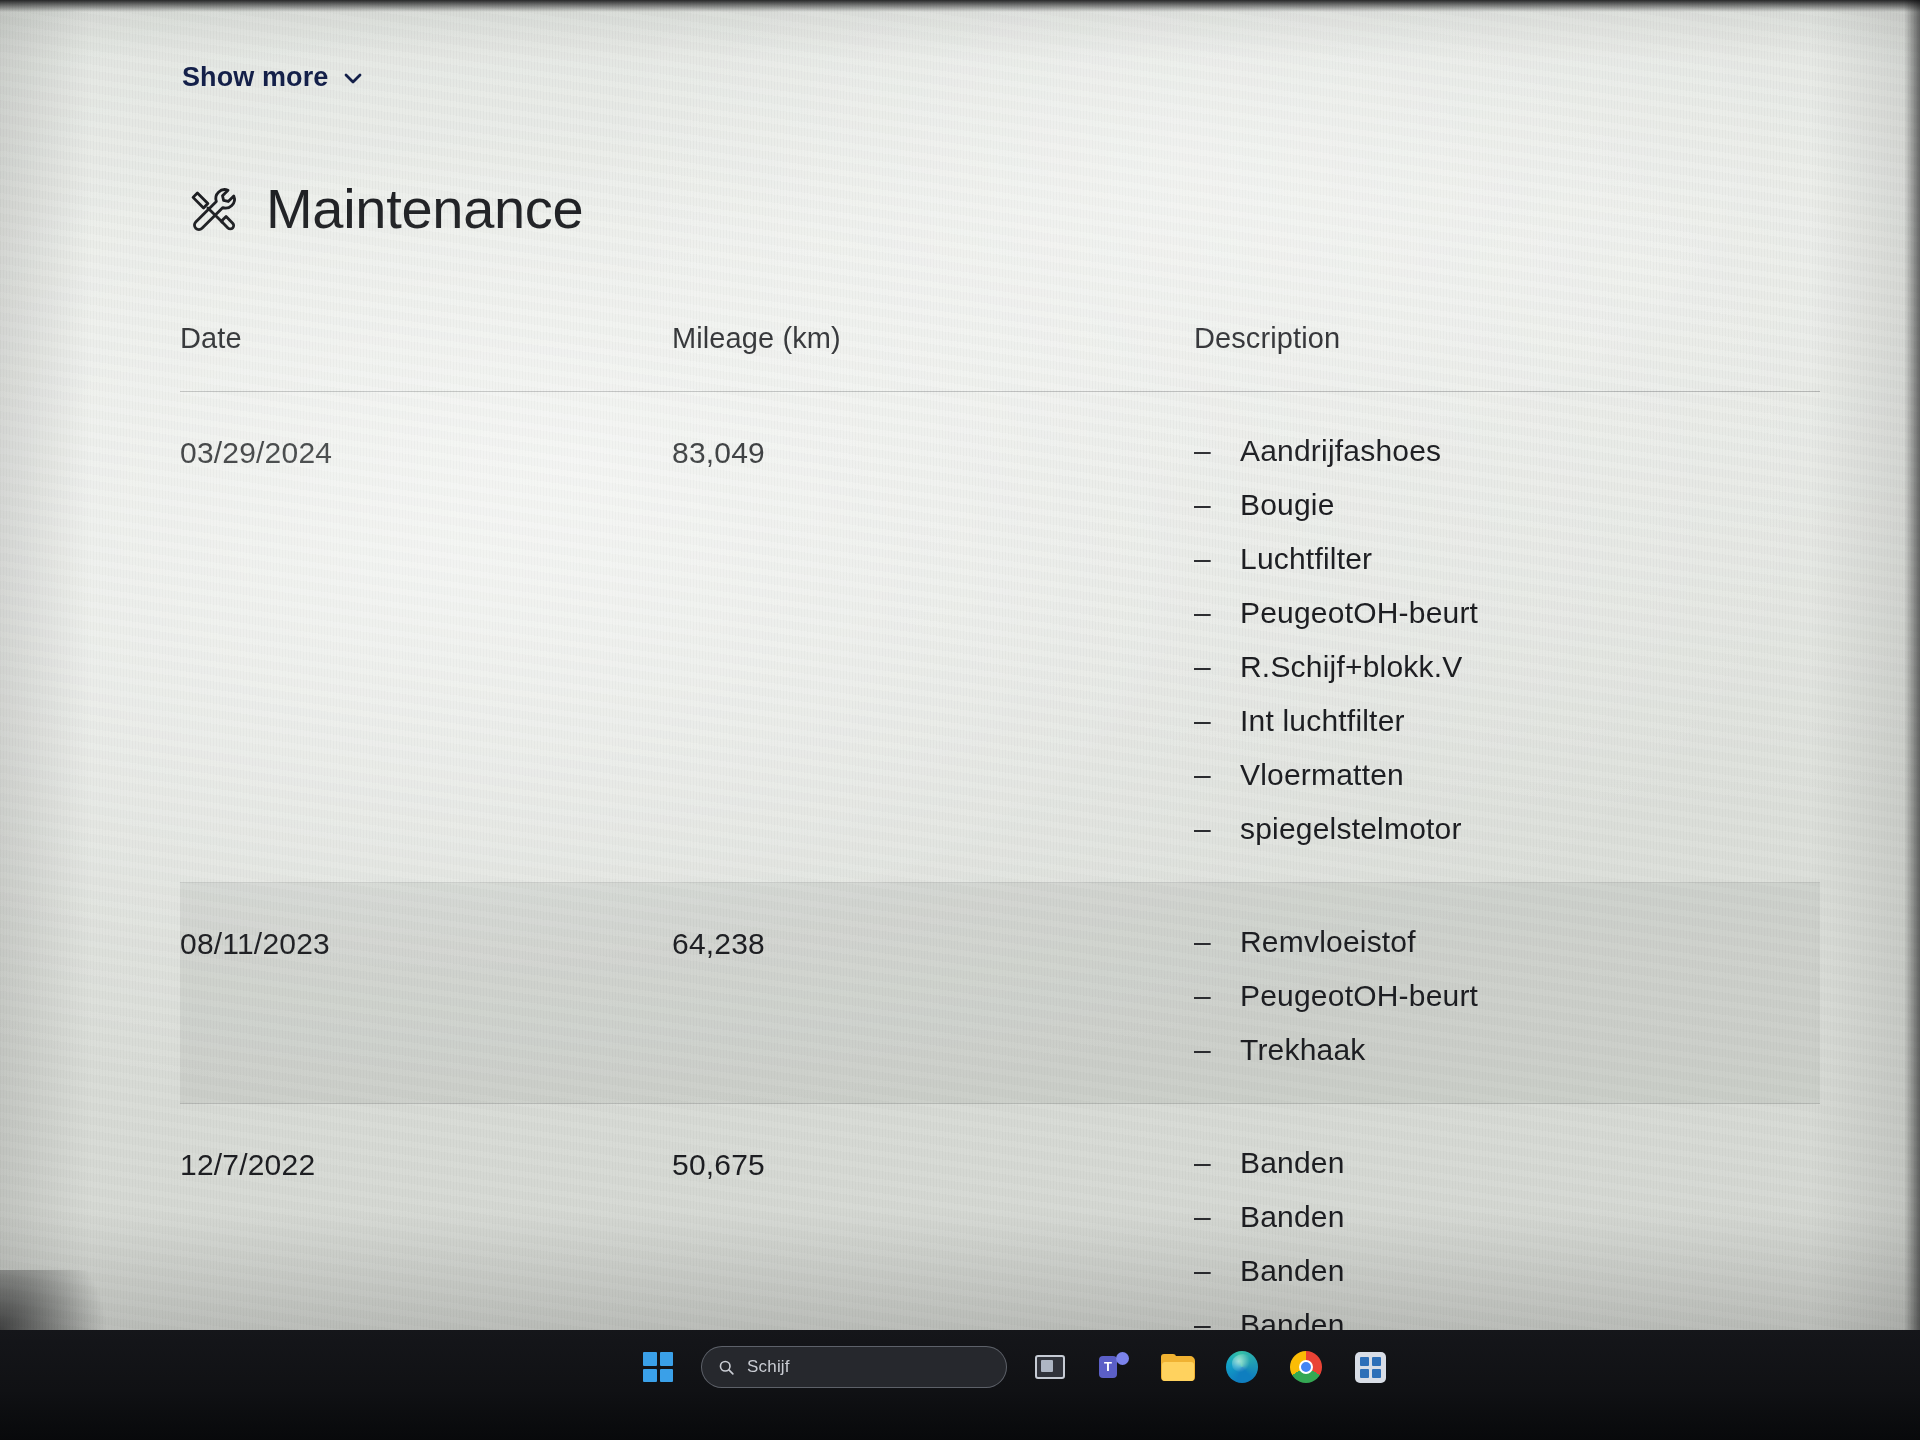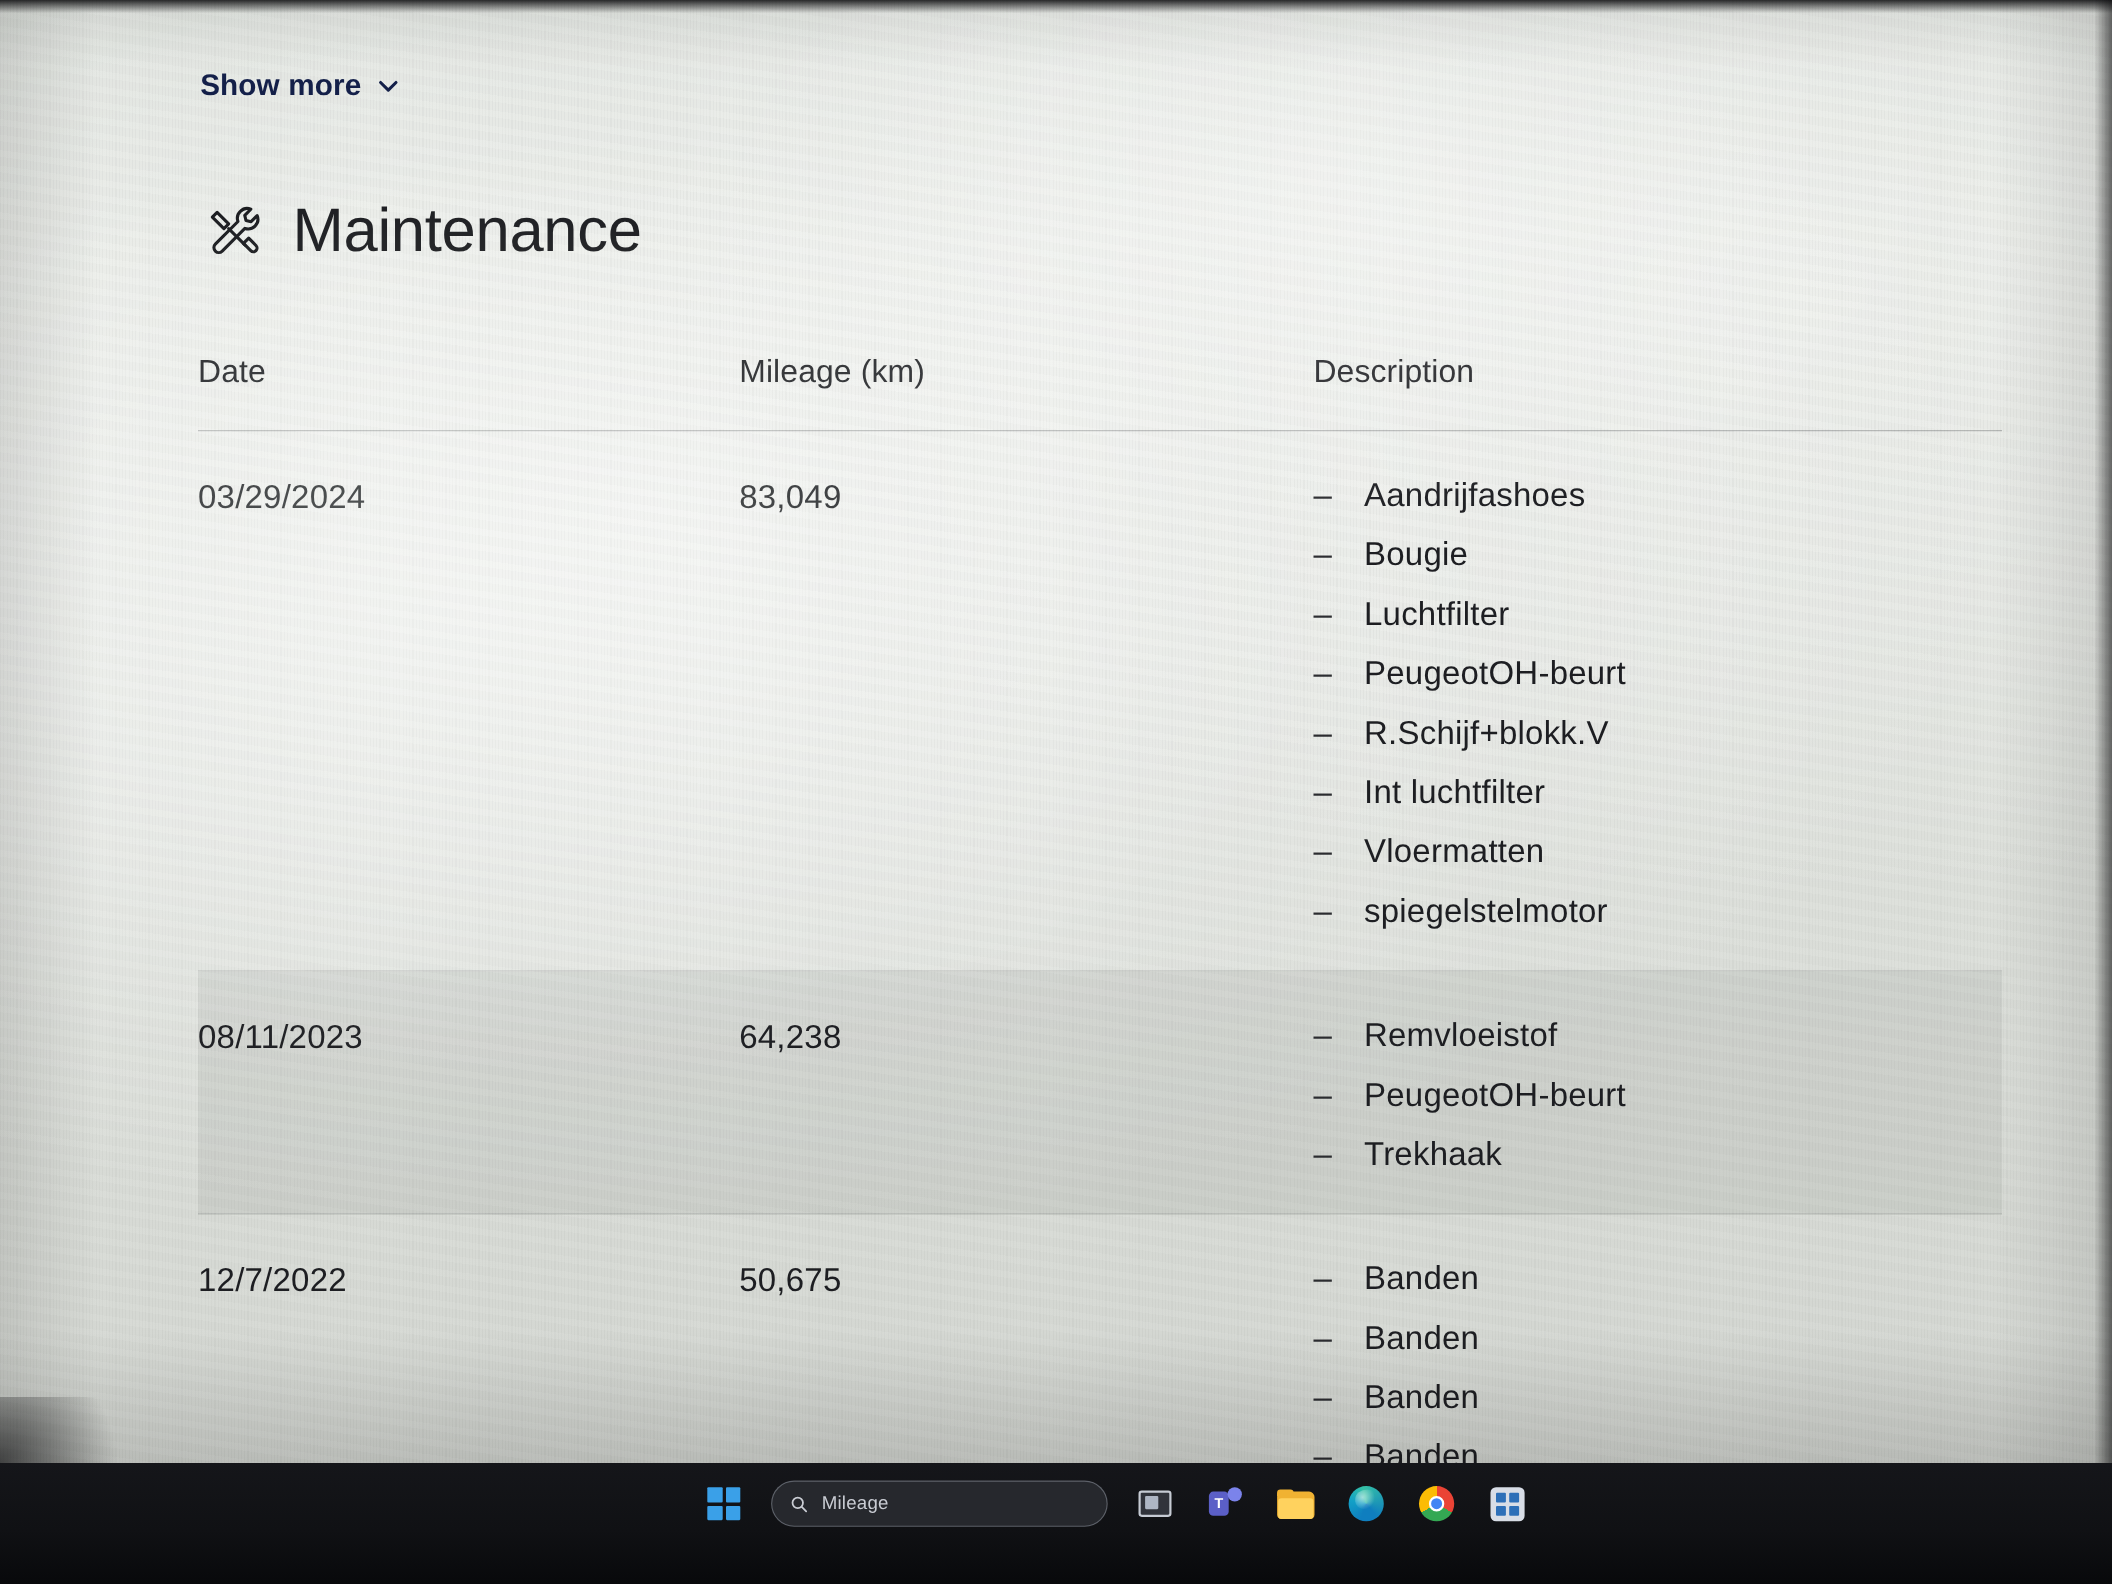--- a/index.html
+++ b/index.html
@@ -446,21 +446,21 @@
           </div>
       </div>
 
       <div id="tb-search">
         <span class="mag">
           <svg viewBox="0 0 20 20" width="17" height="17" fill="none" stroke="#c9ccd3" stroke-width="1.9" stroke-linecap="round">
             <circle cx="8.5" cy="8.5" r="5.6"></circle>
             <line x1="12.8" y1="12.8" x2="17.5" y2="17.5"></line>
           </svg>
         </span>
-        <span class="ph">Mileage</span>
+        <span class="ph">Schijf</span>
       </div>
 
       <div class="tb-icon">
           <div class="ic-taskview"></div>
         </div>
 
       <div class="tb-icon">
         <div class="ic-teams">
             <div class="t1"></div>
             <div class="t2"></div>

